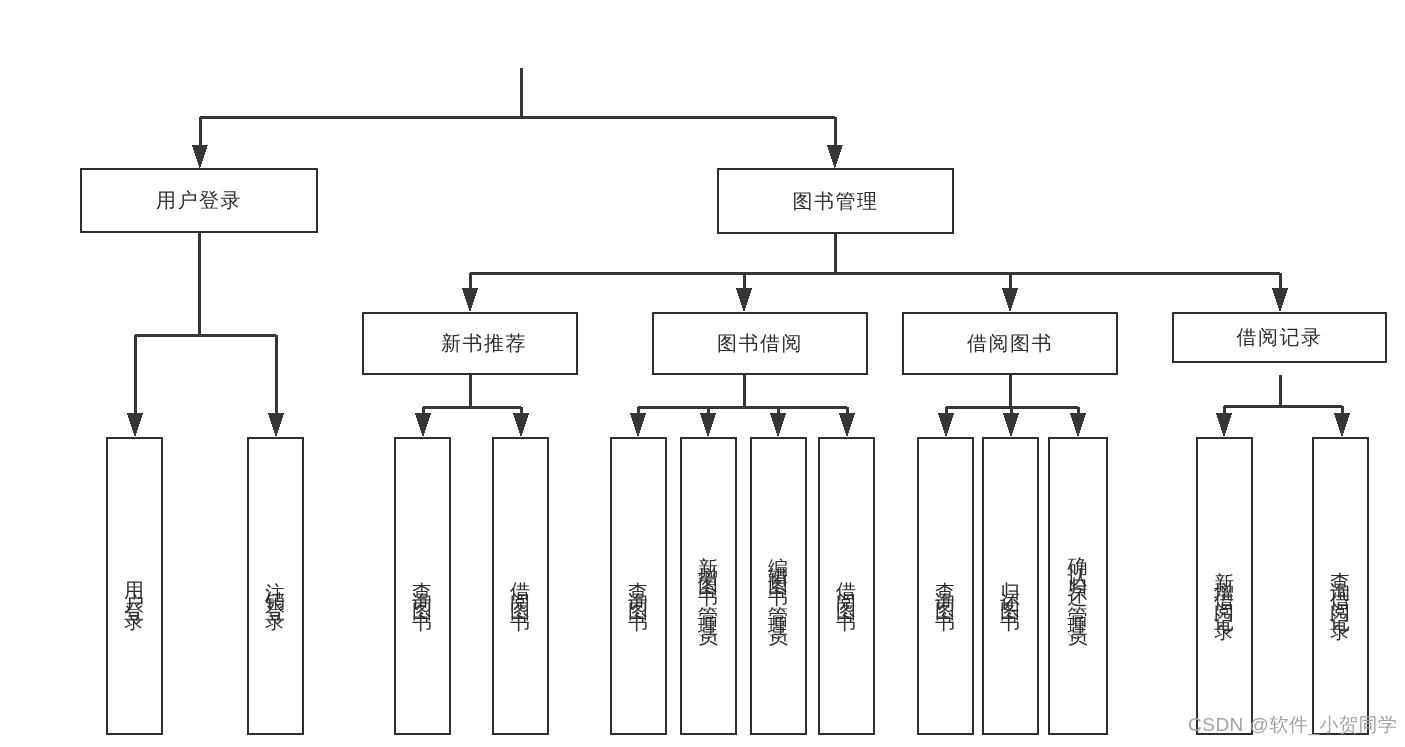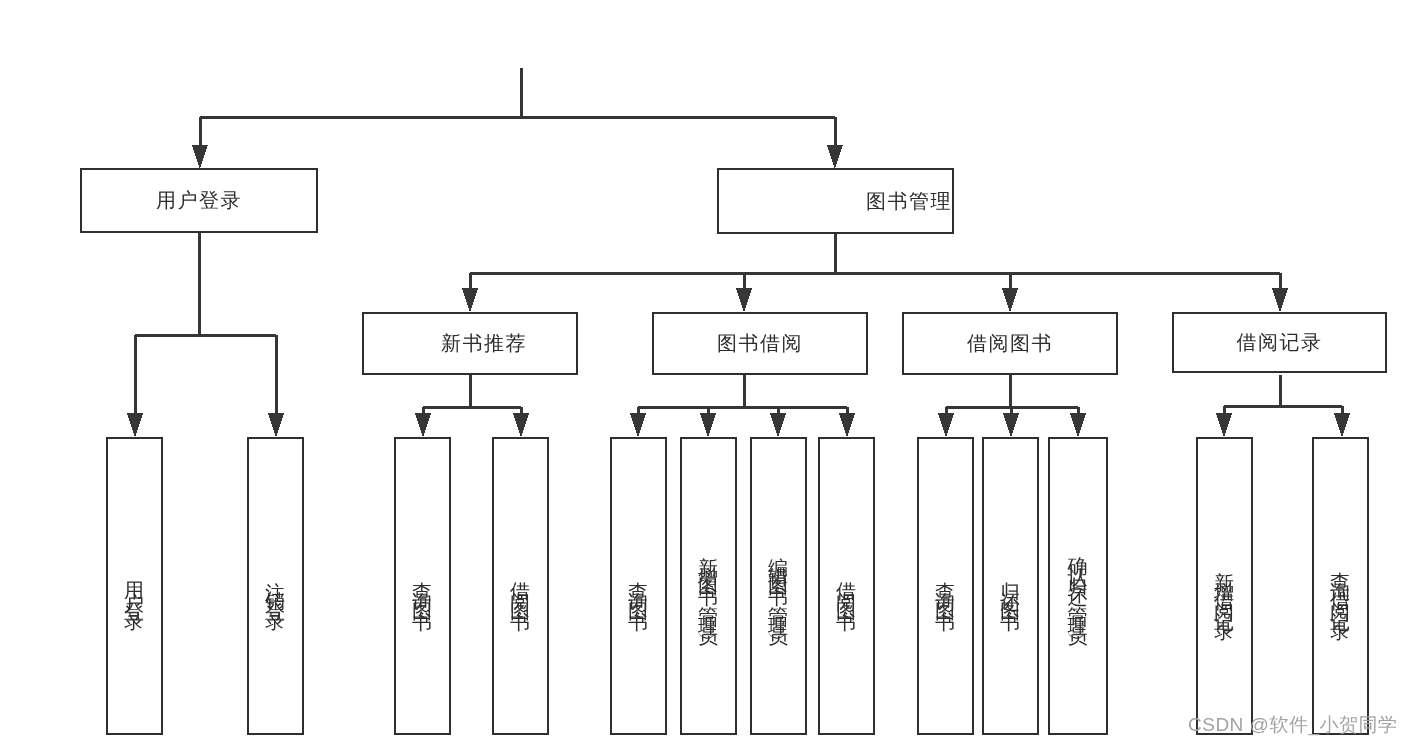--- a/index.html
+++ b/index.html
@@ -40,26 +40,26 @@
   .leaf .lbl {
     writing-mode: vertical-rl;
     letter-spacing: 10px;
     line-height: 1;
     white-space: nowrap;
   }
   
   .b-root { left: 20px;  top: 13px;  width: 1003px; height: 55px; }
   
   .b-user { left: 80px;  top: 168px; width: 238px;  height: 65px; }
-  .b-mgmt { left: 717px; top: 168px; width: 237px;  height: 66px; justify-content: flex-end; }
+  .b-mgmt { left: 717px; top: 168px; width: 237px;  height: 66px; }
   
   .b-nbr  { left: 362px;  top: 312px; width: 216px; height: 63px; padding-left: 28px; }
   .b-bb   { left: 636px;  top: 312px; width: 216px; height: 63px; margin-left: 16px; }
   .b-cb   { left: 902px;  top: 312px; width: 216px; height: 63px; }
-  .b-br   { left: 1172px; top: 312px; width: 215px; height: 61px; }
+  .b-br   { left: 1172px; top: 312px; width: 215px; height: 51px; }
   
   .leaf { top: 437px; width: 57px; height: 298px; }
   .lf-1  { left: 106px; }
   .lf-2  { left: 247px; }
   .lf-3  { left: 394px; }
   .lf-4  { left: 492px; }
   .lf-5  { left: 610px; }
   .lf-6  { left: 680px; }
   .lf-7  { left: 750px; }
   .lf-8  { left: 818px; }

